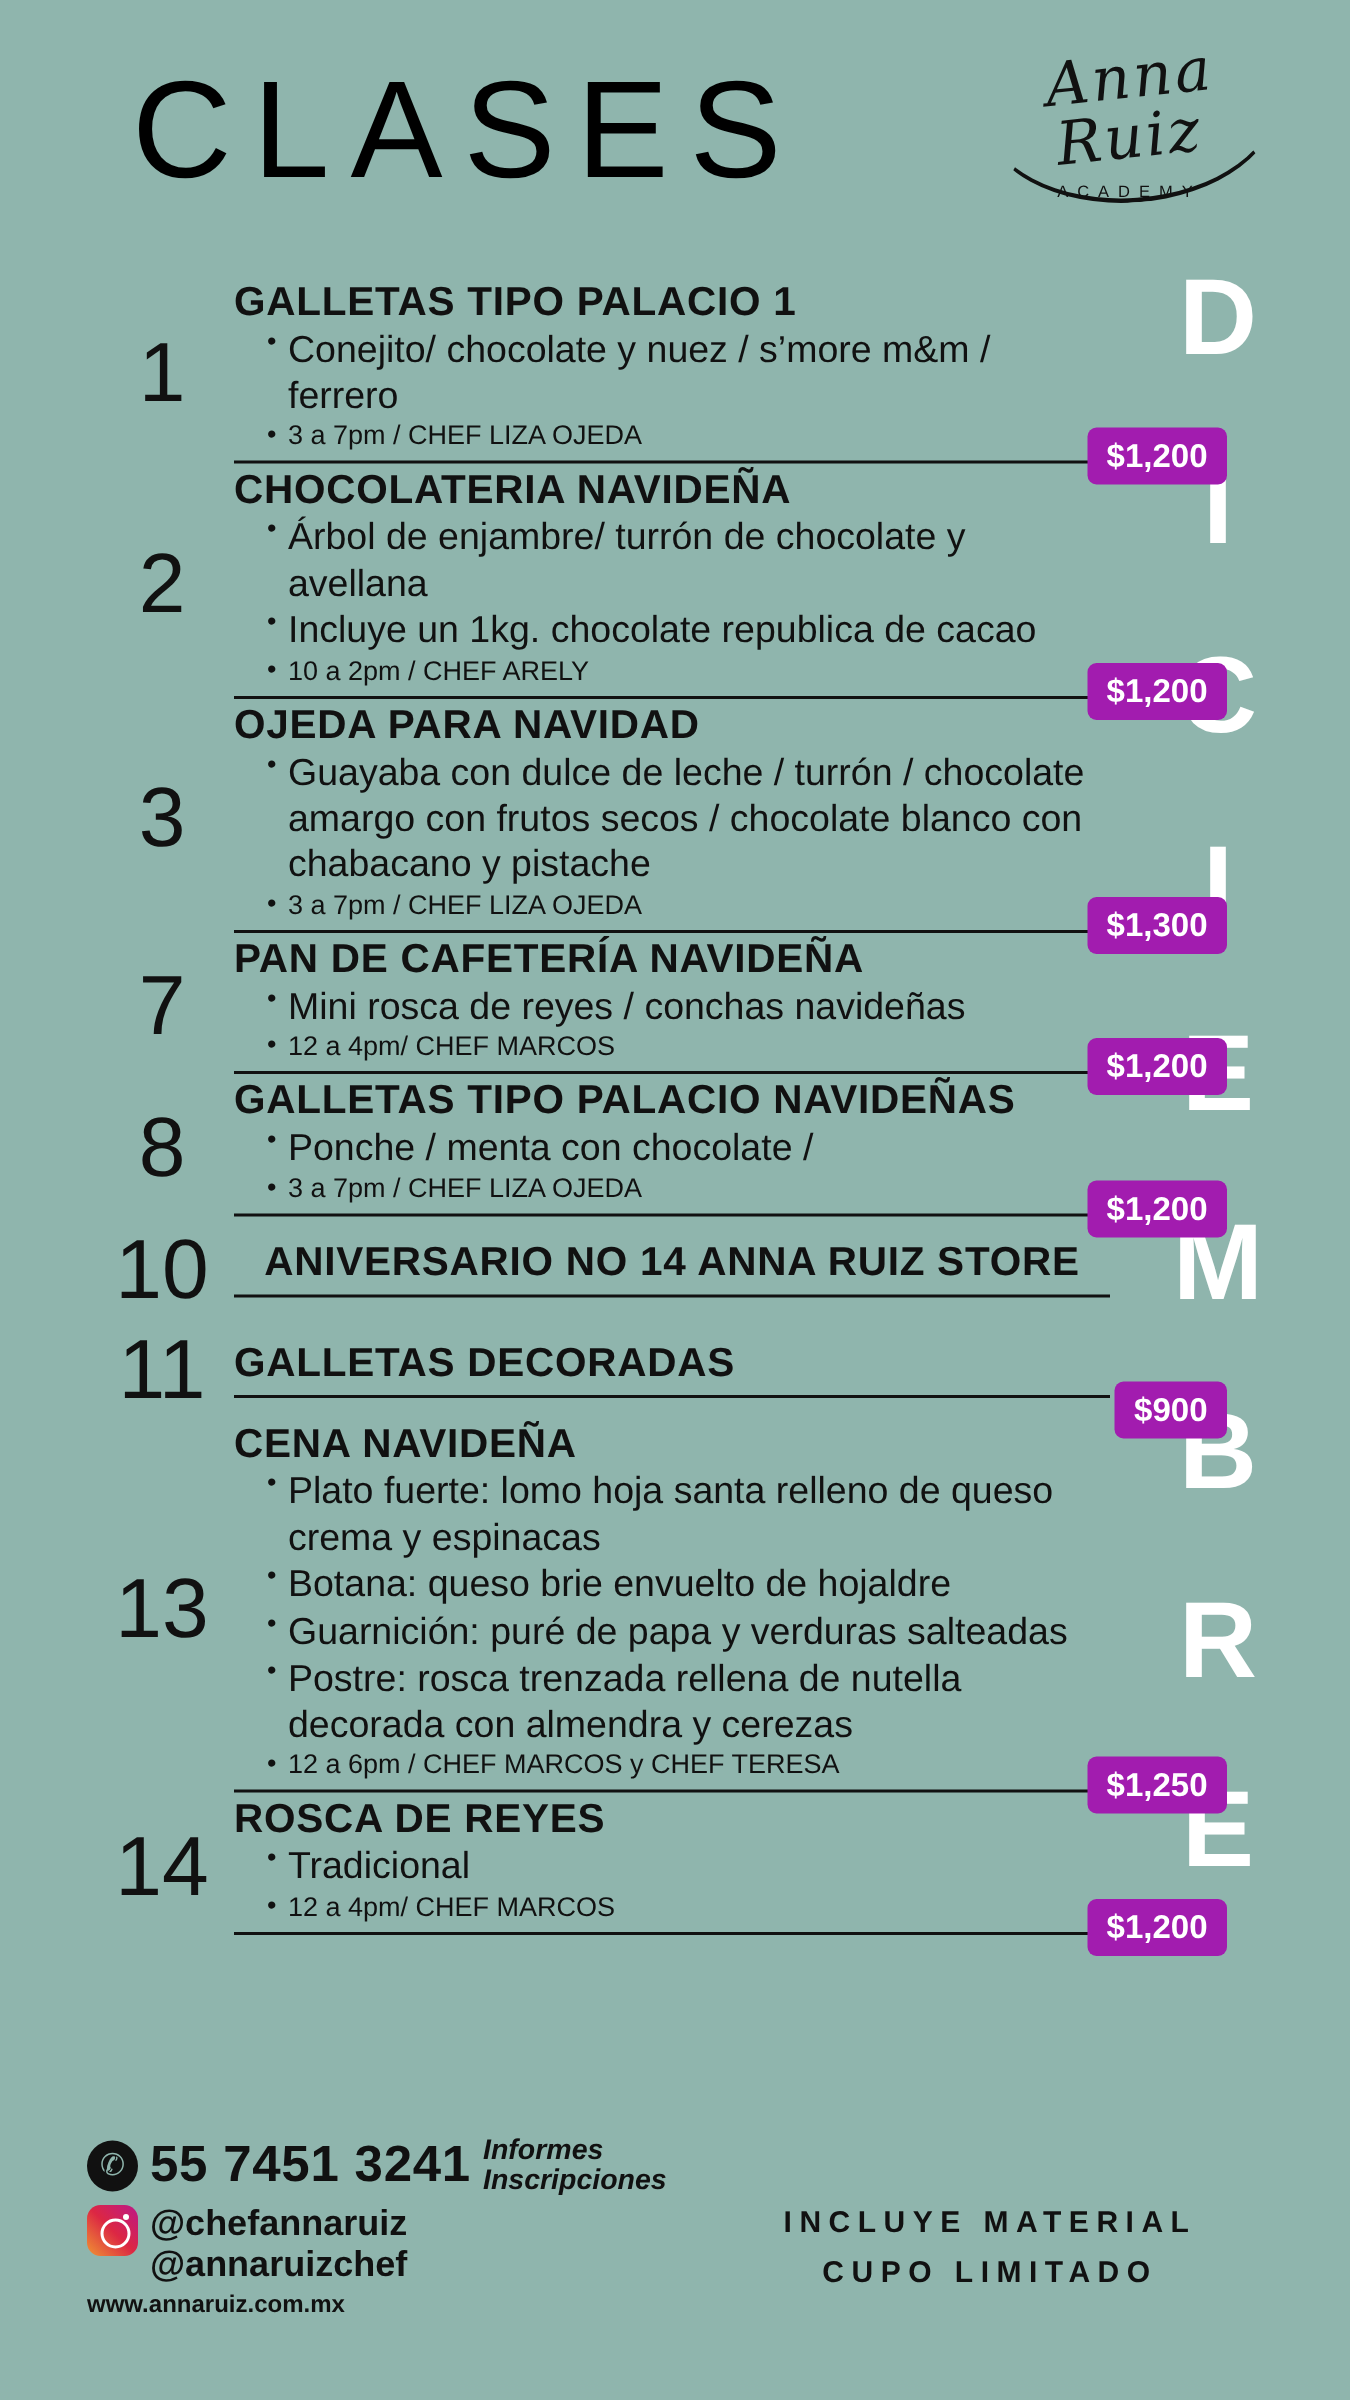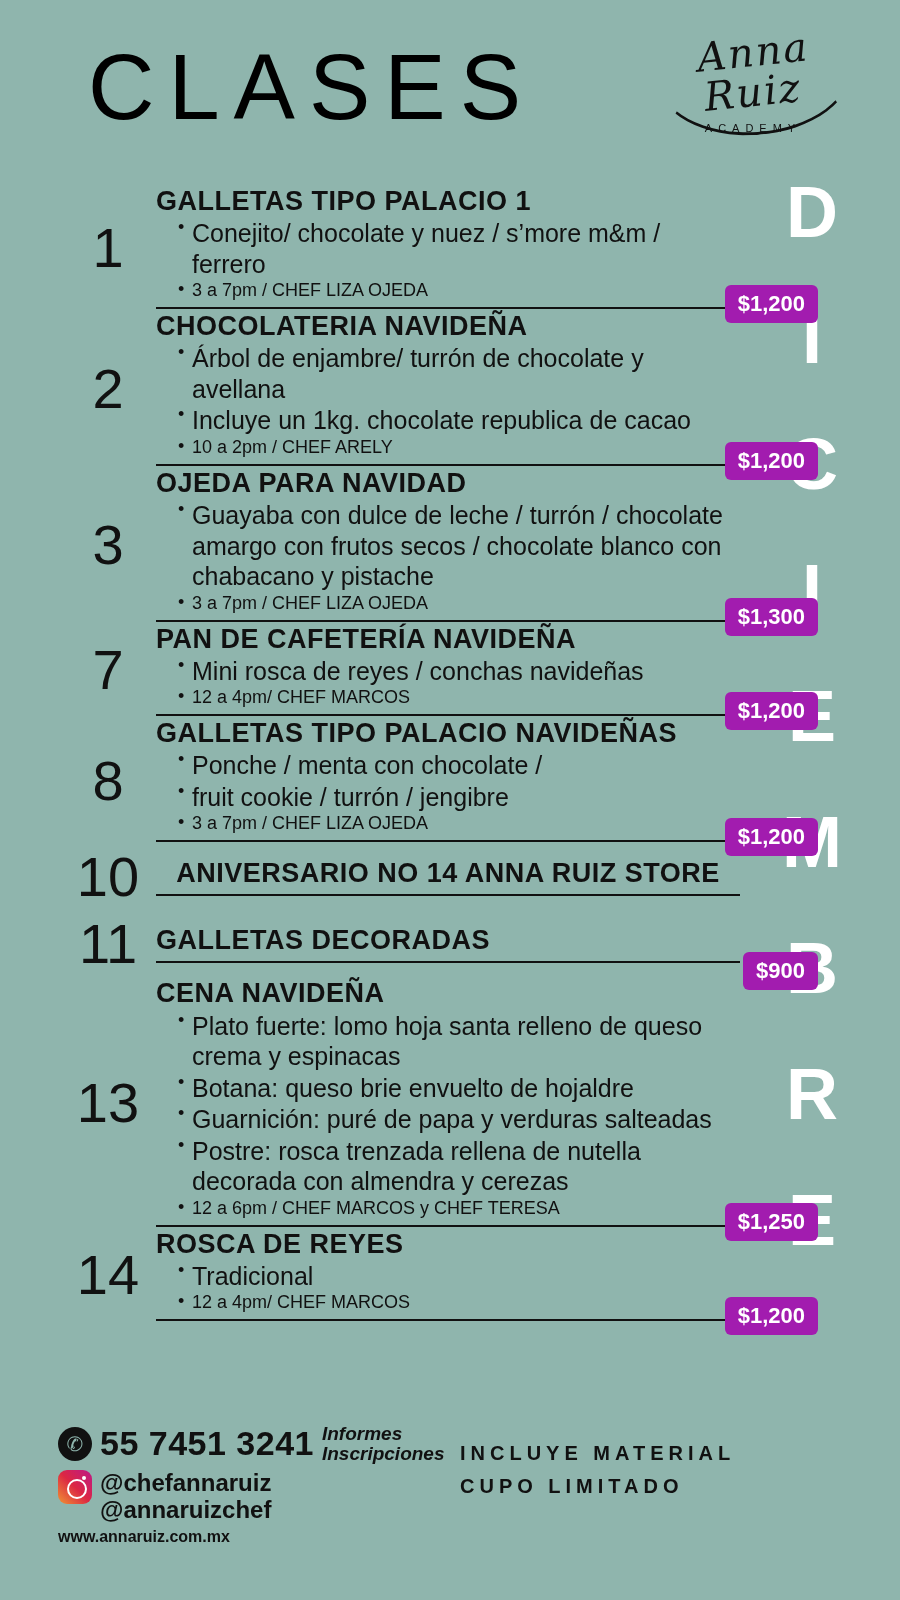--- a/index.html
+++ b/index.html
@@ -156,21 +156,21 @@
     border:2px solid #fff;border-radius:50%;
   }
   .ig-icon:before{
     content:"";position:absolute;right:6px;top:6px;width:4px;height:4px;
     background:#fff;border-radius:50%;
   }
   .handles{font-size:24px;font-weight:bold;line-height:1.12;}
   .web{font-size:16px;font-weight:bold;margin-top:4px;}
 
   .rightnotes{
-    position:absolute;right:40px;bottom:92px;width:400px;
+    position:absolute;right:40px;bottom:63px;text-align:center;width:400px;
   }
   .rightnotes div{
     font-size:20px;font-weight:bold;letter-spacing:5px;margin-bottom:10px;
   }
 </style>
 </head>
 <body>
 
 <div class="poster">
 
@@ -240,21 +240,20 @@
           </ul>
         </div>
         <div class="price">$1,200</div>
       </div>
       <div class="entry">
         <div class="num">8</div>
         <div class="body">
           <div class="ctitle">GALLETAS TIPO PALACIO NAVIDEÑAS</div>
           <ul class="bullets">
             <li>Ponche / menta con chocolate /</li>
-            <li>fruit cookie / turrón / jengibre</li>
             <li class="time">3 a 7pm / CHEF LIZA OJEDA</li>
           </ul>
         </div>
         <div class="price">$1,200</div>
       </div>
       <div class="entry center">
         <div class="num">10</div>
         <div class="body">
           <div class="ctitle">ANIVERSARIO NO 14 ANNA RUIZ STORE</div>
         </div>

